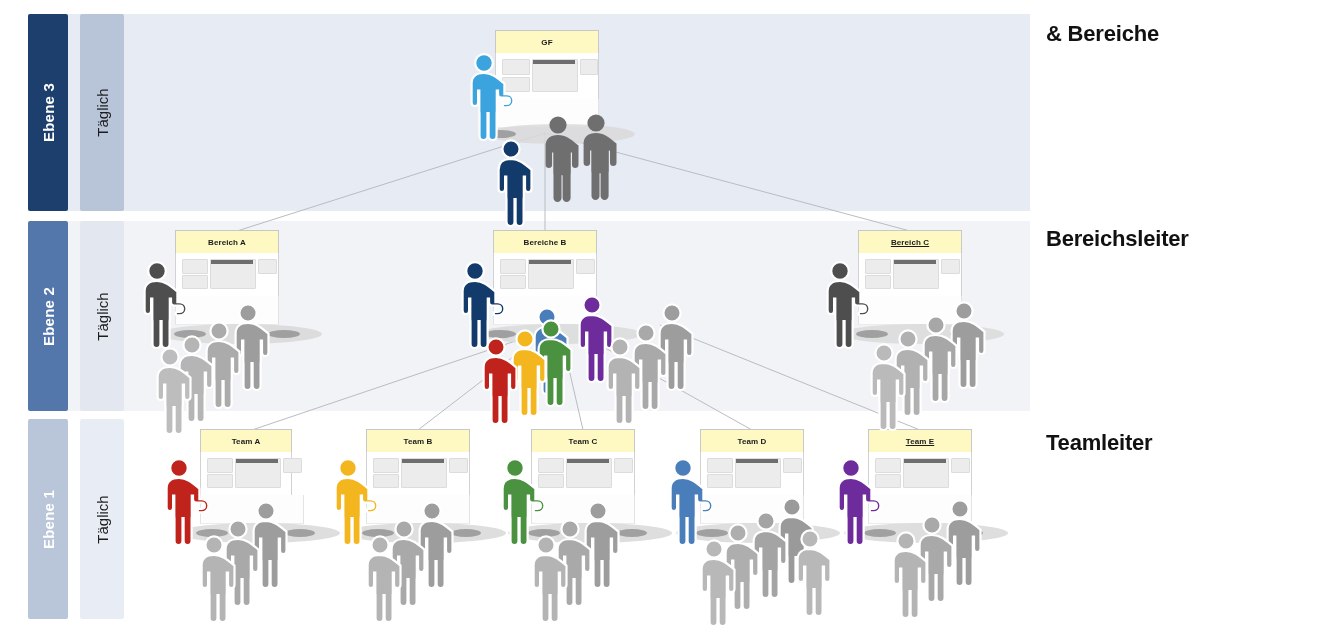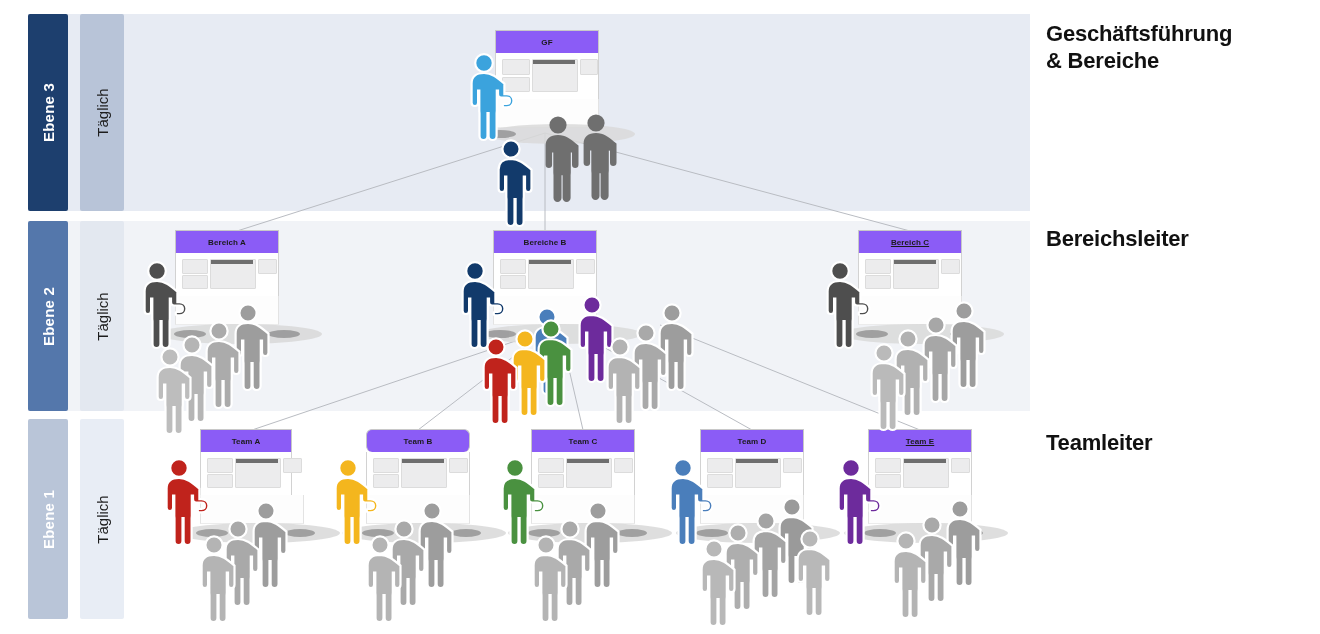--- a/index.html
+++ b/index.html
@@ -32,21 +32,21 @@
 
   
   .side-label{
     position:absolute;left:1046px;font-weight:bold;color:#111111;
     font-size:22px;line-height:1.22;letter-spacing:-0.2px;
   }
 
   
   .board{position:absolute;}
   .board .hdr{
-    background:#8b5cf6;border:1px solid #c8c8c8;border-bottom:none;
+    background:#fef9c3;border:1px solid #c8c8c8;border-bottom:none;
     display:flex;align-items:center;justify-content:center;
     font-size:8px;font-weight:bold;color:#1b1b1b;letter-spacing:.1px;
   }
   .board .body{
     background:#ffffff;border:1px solid #d2d2d2;border-top:none;
     position:relative;
   }
   .board .panel{position:absolute;background:#ececed;border:1px solid #dcdcdc;border-radius:1px;}
   .board .bar{position:absolute;background:#6e6e6e;}
   .board .skirt{
@@ -84,21 +84,20 @@
   </div>
 
   <div class="rail-level" style="left:28px;top:419px;height:200px;background:#b9c5d8;">
     <span>Ebene 1</span>
   </div>
   <div class="rail-cadence" style="left:80px;top:419px;height:200px;background:#e8edf5;">
     <span>Täglich</span>
   </div>
 
   <div class="side-label" style="top:21px;">
-    <div>Geschäftsführung</div>
     <div>&amp; Bereiche</div>
   </div>
   <div class="side-label" style="top:226px;">
     <div>Bereichsleiter</div>
   </div>
   <div class="side-label" style="top:430px;">
     <div>Teamleiter</div>
   </div>
 
   <svg id="links" viewBox="0 0 1320 634">
@@ -180,21 +179,21 @@
       <div class="panel" style="left:6px;top:6px;width:24px;height:13px;"></div>
       <div class="panel" style="left:6px;top:22px;width:24px;height:12px;"></div>
       <div class="panel" style="left:34px;top:6px;width:44px;height:28px;"></div>
       <div class="bar" style="left:35px;top:7px;width:42px;height:4px;"></div>
       <div class="panel" style="left:82px;top:6px;width:17px;height:13px;"></div>
     </div>
     <div class="skirt" style="left:0;top:66px;width:102px;height:28px;"></div>
   </div>
 
   <div class="board" style="left:366px;top:429px;width:104px;height:74px;">
-    <div class="hdr" style="height:22px;border-radius:6px;">
+    <div class="hdr" style="height:22px;">
       <span>Team B</span>
     </div>
     <div class="body" style="height:44px;">
       <div class="panel" style="left:6px;top:6px;width:24px;height:13px;"></div>
       <div class="panel" style="left:6px;top:22px;width:24px;height:12px;"></div>
       <div class="panel" style="left:34px;top:6px;width:44px;height:28px;"></div>
       <div class="bar" style="left:35px;top:7px;width:42px;height:4px;"></div>
       <div class="panel" style="left:82px;top:6px;width:17px;height:13px;"></div>
     </div>
     <div class="skirt" style="left:0;top:66px;width:102px;height:28px;"></div>

